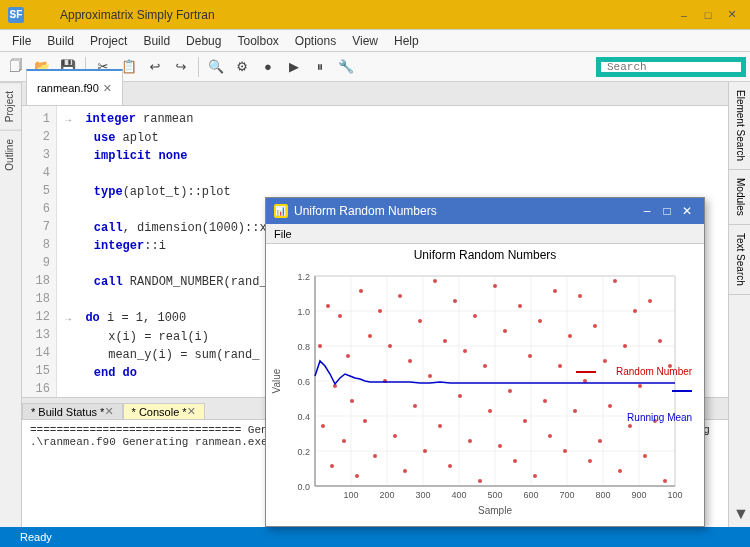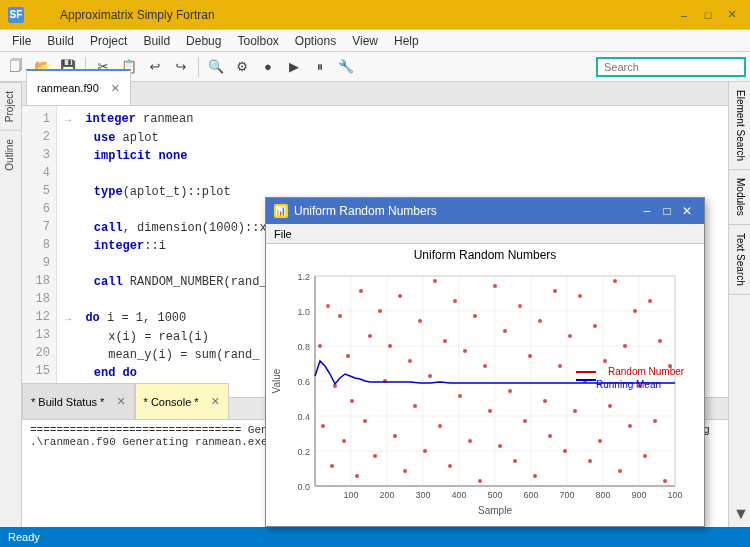--- a/index.html
+++ b/index.html
@@ -13,48 +13,48 @@
     .title-bar-btn { width: 20px; height: 16px; border: none; background: transparent; cursor: pointer; font-size: 11px; color: #555; display: flex; align-items: center; justify-content: center; }
 
     
     .menu-bar { background: #f8f8f8; border-bottom: 1px solid #d0d0d0; display: flex; align-items: center; height: 22px; padding: 0 4px; }
     .menu-item { padding: 2px 8px; font-size: 12px; color: #333; cursor: pointer; height: 22px; line-height: 18px; }
 
     
     .toolbar { background: #f8f8f8; border-bottom: 1px solid #d0d0d0; display: flex; align-items: center; height: 30px; padding: 0 4px; gap: 2px; }
     .toolbar-btn { width: 24px; height: 24px; border: 1px solid transparent; background: transparent; cursor: pointer; display: flex; align-items: center; justify-content: center; font-size: 13px; color: #444; border-radius: 2px; }
     .toolbar-separator { width: 1px; height: 20px; background: #ccc; margin: 0 3px; }
-    .search-box { margin-left: auto; border: 2px solid #14b8a6; padding: 2px 6px; width: 150px; height: 20px; font-size: 11px; color: #888; background: white; }
+    .search-box { margin-left: auto; border: 5px solid #14b8a6; padding: 2px 6px; width: 150px; height: 20px; font-size: 11px; color: #888; background: white; font-family: Liberation Mono, monospace; }
 
     
     .main-area { display: flex; height: calc(547px - 30px - 22px - 30px - 20px); }
 
     
     .editor-area { flex: 1; display: flex; flex-direction: column; background: white; }
     .tab-bar { background: #e8e8e8; border-bottom: 1px solid #ccc; display: flex; align-items: flex-end; height: 24px; padding: 0 4px; }
-    .tab { padding: 17px 10px; font-size: 11px; background: white; border: 1px solid #ccc; border-bottom: none; cursor: pointer; display: flex; align-items: center; gap: 12px; height: 21px; margin-right: 1px; }
+    .tab { padding: 17px 10px; font-size: 11px; background: white; border: 1px solid #ccc; border-bottom: none; cursor: pointer; display: flex; align-items: center; gap: 4px; height: 21px; margin-right: 1px; }
     .tab.active { background: white; border-top: 2px solid #4a90d9; }
     .tab-close { font-size: 11px; color: #777; cursor: pointer; }
 
     
     .code-editor { flex: 1; display: flex; overflow: hidden; font-family: 'Courier New', monospace; font-size: 12px; }
     .line-numbers { width: 35px; background: #f5f5f5; border-right: 1px solid #e0e0e0; padding: 4px 2px; text-align: right; color: #999; line-height: 18px; padding-right: 6px; flex-shrink: 0; }
     .code-content { flex: 1; padding: 4px 8px; line-height: 18px; overflow: auto; color: #333; white-space: pre; }
     .kw { color: #0000cc; font-weight: bold; }
     .arrow { color: #888; font-size: 10px; }
 
     
     .bottom-area { height: 130px; border-top: 1px solid #ccc; display: flex; flex-direction: column; }
     .bottom-tabs { background: #e8e8e8; display: flex; align-items: flex-end; height: 22px; border-bottom: 1px solid #ccc; }
-    .bottom-tab { padding: 2px 8px; font-size: 11px; background: #e0e0e0; border: 1px solid #ccc; border-bottom: none; cursor: pointer; display: flex; align-items: center; gap: 12px; height: 36px; }
+    .bottom-tab { padding: 2px 8px; font-size: 11px; background: #e0e0e0; border: 1px solid #ccc; border-bottom: none; cursor: pointer; display: flex; align-items: center; gap: 0; height: 16px; }
     .bottom-tab.active { background: #fef9c3; }
     .bottom-content { flex: 1; background: white; font-family: 'Courier New', monospace; font-size: 11px; padding: 4px 8px; overflow: auto; color: #333; }
 
     
-    .status-bar { background: #007acc; color: white; height: 20px; display: flex; align-items: center; padding: 0 8px; font-size: 11px; }
+    .status-bar { background: #007acc; color: white; height: 20px; display: flex; align-items: center; padding: 0 20px; font-size: 11px; }
 
     
     .overlay-window { position: absolute; top: 115px; left: 265px; width: 440px; height: 330px; background: white; border: 1px solid #888; box-shadow: 3px 3px 8px rgba(0,0,0,0.3); }
     .overlay-title-bar { background: #4472C4; color: white; display: flex; align-items: center; height: 26px; padding: 0 8px; }
     .overlay-title-icon { width: 14px; height: 14px; background: #ffd700; border-radius: 2px; margin-right: 6px; display: flex; align-items: center; justify-content: center; font-size: 9px; color: #333; }
     .overlay-title-text { flex: 1; font-size: 12px; }
     .overlay-controls { display: flex; gap: 2px; }
     .overlay-btn { width: 18px; height: 18px; border: none; background: transparent; color: white; cursor: pointer; display: flex; align-items: center; justify-content: center; font-size: 12px; }
     .overlay-menu { background: #f0f0f0; border-bottom: 1px solid #ccc; padding: 2px 8px; font-size: 11px; height: 20px; display: flex; align-items: center; }
     .side-panel-label { writing-mode: vertical-rl; transform: rotate(180deg); font-size: 10px; padding: 4px 2px; color: #444; cursor: pointer; border-bottom: 1px solid #ccc; }
@@ -129,21 +129,21 @@
           <div>4</div>
           <div>5</div>
         <div>6</div>
           <div>7</div>
           <div>8</div>
           <div>9</div>
           <div>18</div>
         <div>18</div>
           <div>12</div>
           <div>13</div>
-          <div>20</div>
+          <div>14</div>
           <div>15</div>
         <div>16</div>
 
       </div>
       <div class="code-content"><span class="arrow">→</span>  <span class="kw">integer</span> ranmean
     <span class="kw">use</span> aplot
     <span class="kw">implicit none</span>
 
     <span class="kw">type</span>(aplot_t)::plot
 
@@ -203,25 +203,25 @@
       </div>
     </div>
     <div class="overlay-menu">
       <span>File</span>
     </div>
 
     <div style="padding:4px 4px 4px 4px; flex:1;">
       <div style="text-align:center; font-size:12px; margin-bottom:4px;">Uniform Random Numbers</div>
       
       <div style="position:absolute; top:168px; left:310px; font-size:10px;">
-        <div style="display:flex; align-items:center; gap:12px; margin-bottom:2px;">
+        <div style="display:flex; align-items:center; gap:20px; margin-bottom:13px;">
           <div style="width:20px; height:2px; background:#cc0000;"></div>
           <span style="color:#cc0000;">Random Number</span>
         </div>
-        <div style="display:flex; align-items:flex-start; gap:0;">
+        <div style="display:flex; align-items:flex-end; gap:20px;flex-direction:column;">
           <div style="width:20px; height:2px; background:#0000cc;"></div>
           <span style="color:#0000cc;">Running Mean</span>
         </div>
       </div>
       
       <svg width="420" height="270" style="margin-top:0px;">
 
         <rect x="45" y="10" width="360" height="210" fill="white" stroke="#ccc" stroke-width="1"></rect>
 
         <line x1="45" y1="10" x2="405" y2="10" stroke="#e0e0e0" stroke-width="0.5"></line>

